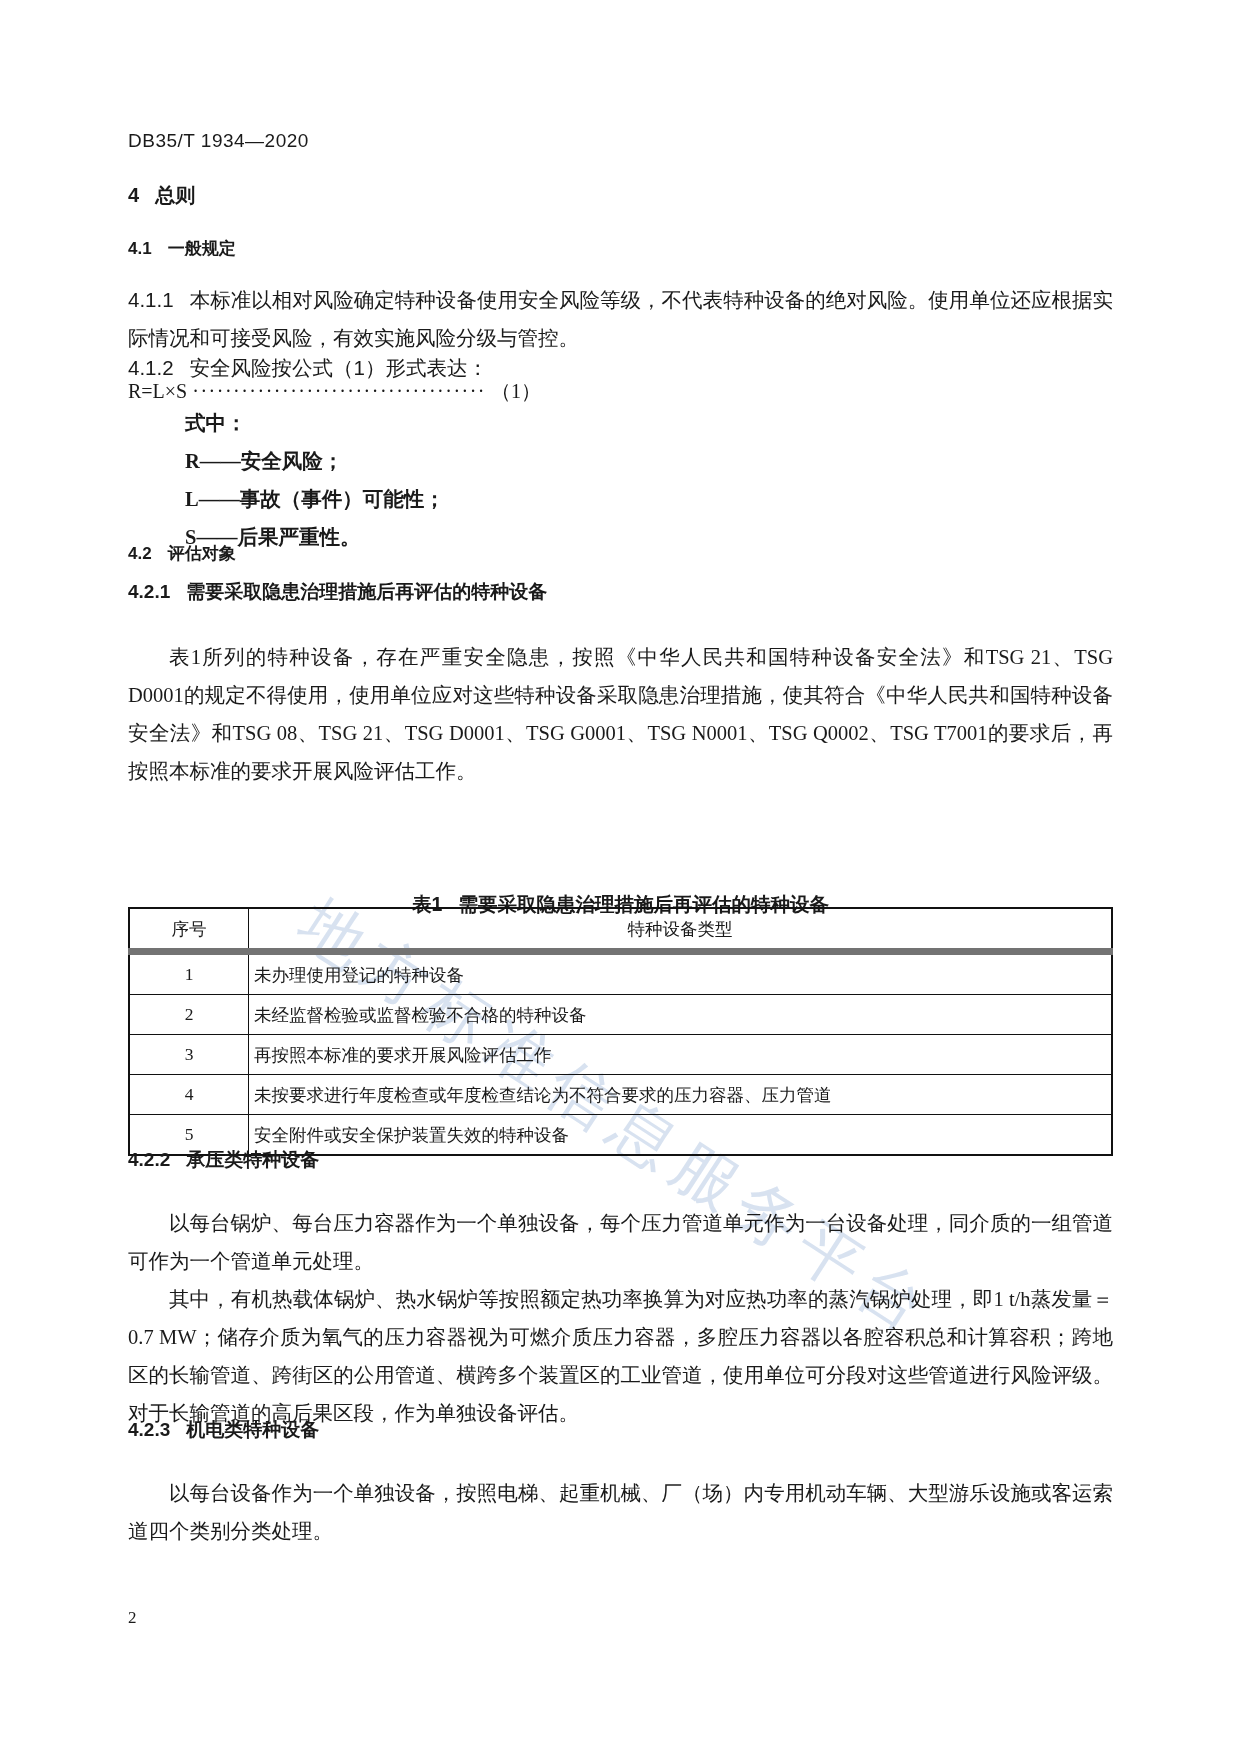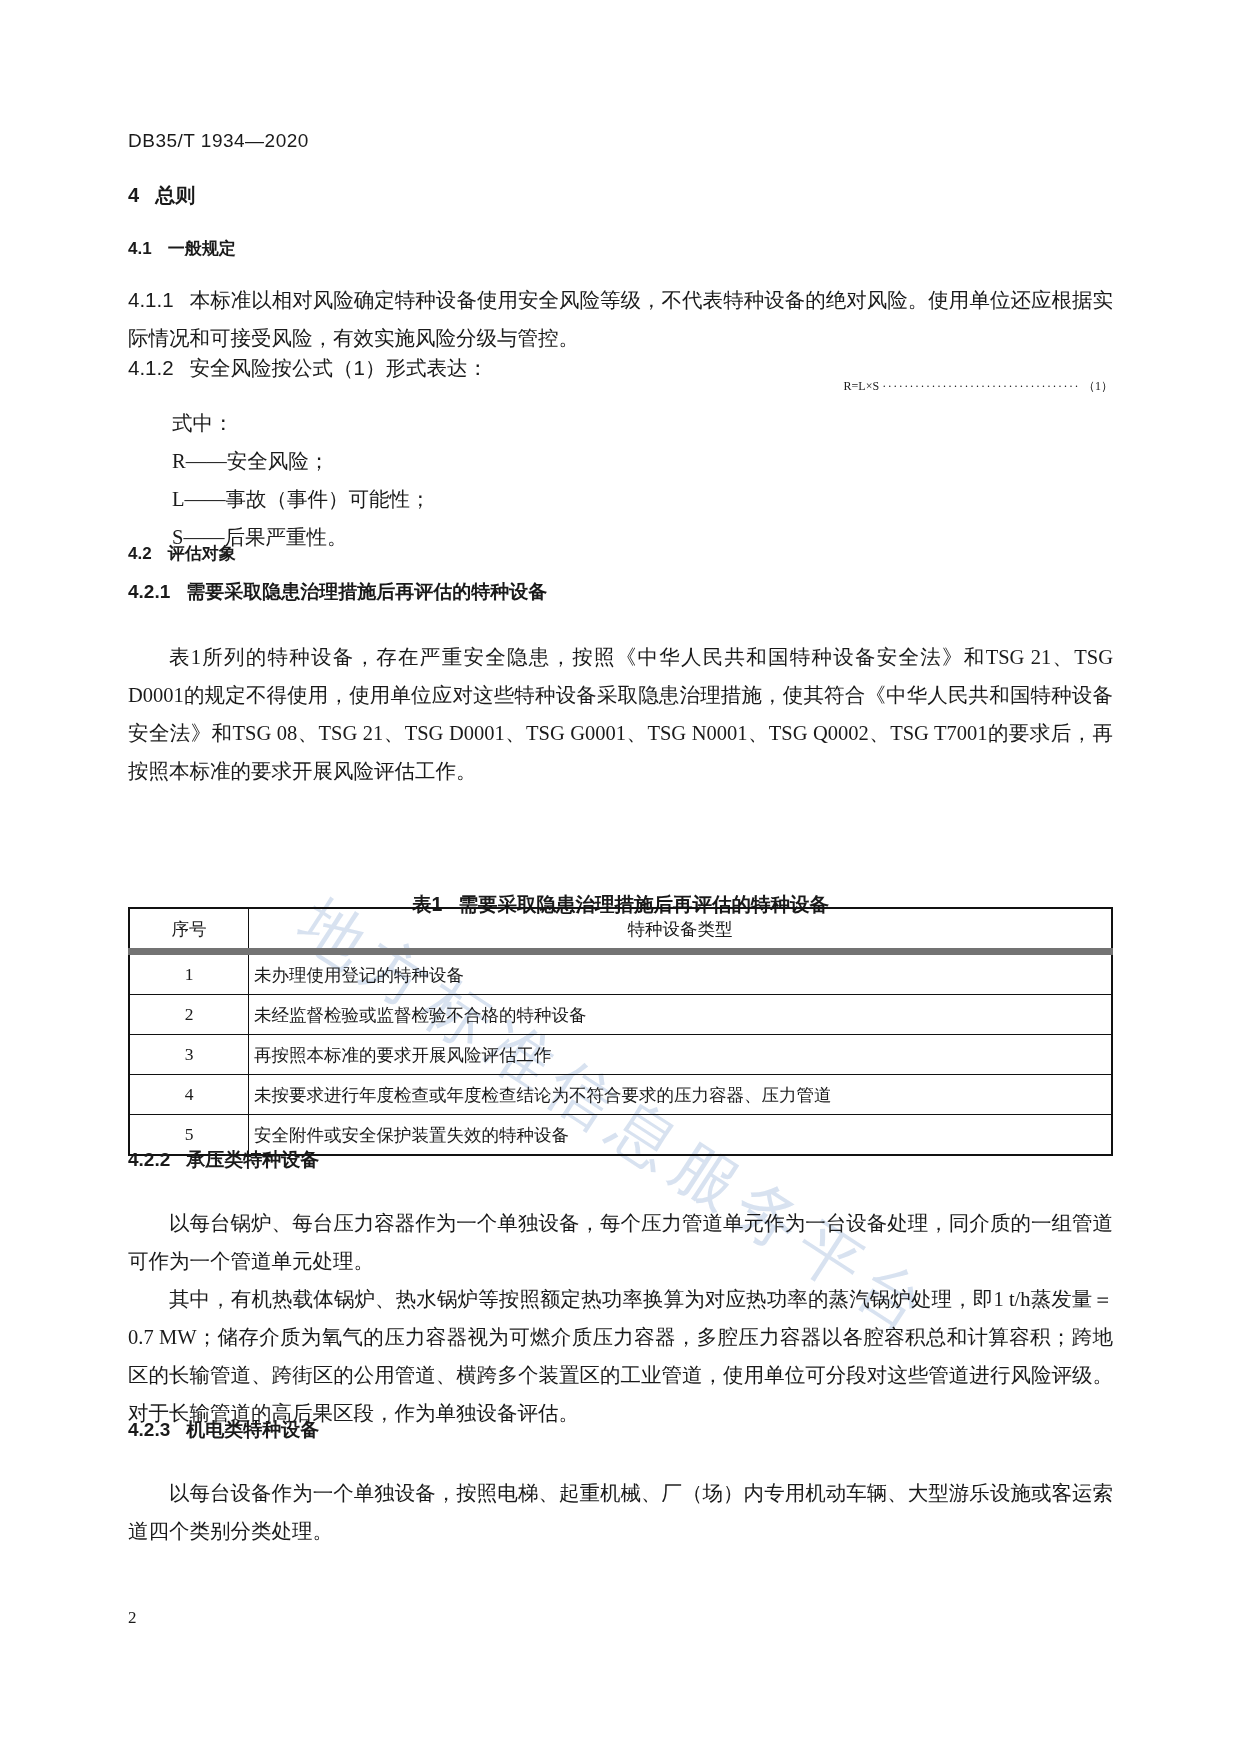--- a/index.html
+++ b/index.html
@@ -102,29 +102,30 @@
   .para.indent { text-indent: 2em; }
 
   .line {
     position: absolute;
     left: 128px;
     font-size: 20.5px;
     line-height: 38px;
     white-space: nowrap;
   }
   .line.ind {
-    left: 172px;
+    left: 185px;
+    font-weight: bold;
   }
 
   .formula {
     position: absolute;
     left: 128px;
     width: 985px;
-    font-size: 12px;
-    text-align: right;
+    font-size: 20px;
+    text-align: left;
     white-space: nowrap;
   }
   .formula .dots { letter-spacing: 1.5px; }
 
   
   .table-caption {
     position: absolute;
     left: 128px;
     width: 985px;
     text-align: center;

